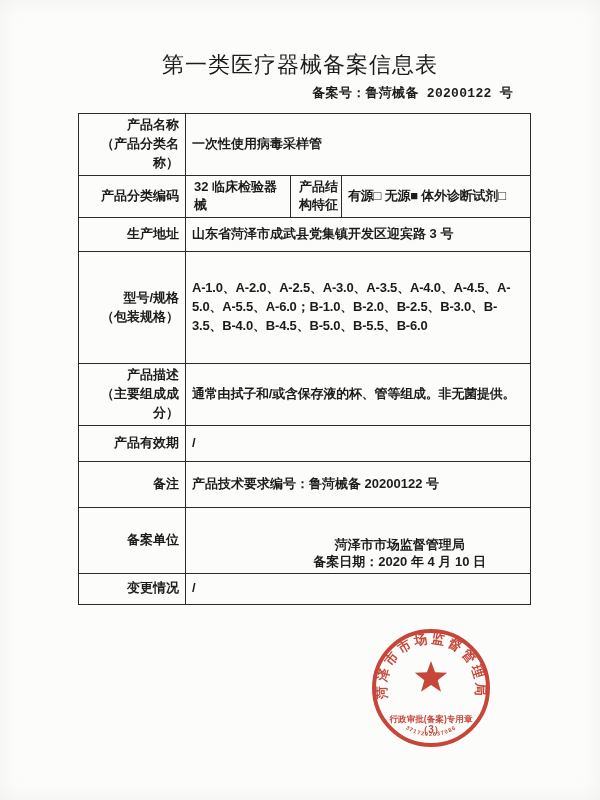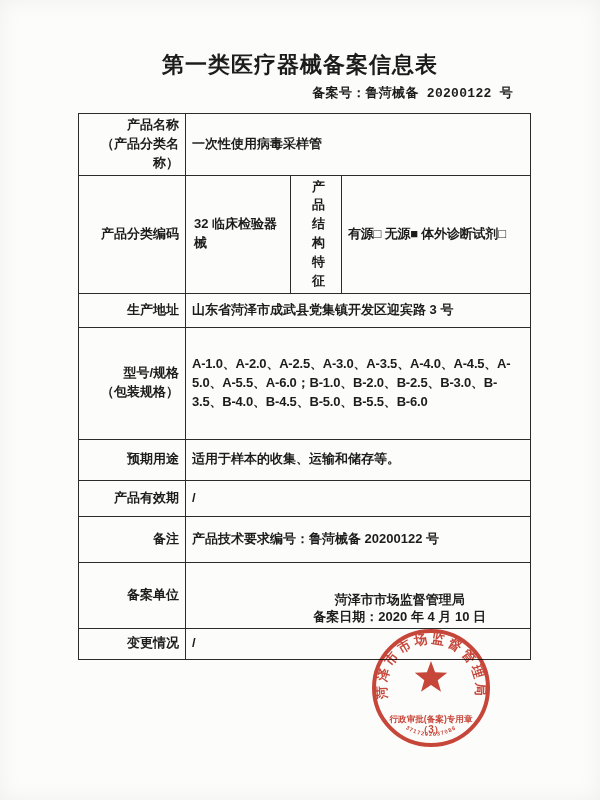--- a/index.html
+++ b/index.html
@@ -9,21 +9,21 @@
     font-family:"Liberation Sans","DejaVu Sans",sans-serif;
   }
   .page{
     position:relative;width:600px;height:800px;overflow:hidden;
     background:#fcfcfa;
     box-shadow:inset 0 0 22px rgba(0,0,0,.05);
     color:#1c1c1c;
   }
   .title{
     position:absolute;top:50px;left:0;width:100%;
-    text-align:center;font-size:22px;font-weight:bold;letter-spacing:1px;
+    text-align:center;font-size:22px;font-weight:normal;letter-spacing:1px;
   }
   .filing-no{
     position:absolute;top:84px;left:0;width:513px;
     text-align:right;font-size:13px;font-weight:bold;letter-spacing:.3px;font-family:Liberation Mono, monospace;
   }
   table.form{
     position:absolute;left:78px;top:113px;width:452px;
     border-collapse:collapse;table-layout:fixed;
   }
   table.form td{
@@ -74,35 +74,36 @@
     </colgroup>
     <tbody>
       <tr style="height:40px">
         <td class="label">产品名称
 （产品分类名称）</td>
         <td class="value" colspan="3">一次性使用病毒采样管</td>
       </tr>
       <tr style="height:38px">
         <td class="label">产品分类编码</td>
         <td class="value" style="padding-left:8px">32 临床检验器械</td>
-        <td class="label" style="padding:2px 16px">产品结构特征</td>
+        <td class="label" style="padding:2px 3px">产品结构特征</td>
         <td class="value feature-val">有源□ 无源■ 体外诊断试剂□</td>
       </tr>
       <tr style="height:34px">
         <td class="label">生产地址</td>
         <td class="value" colspan="3">山东省菏泽市成武县党集镇开发区迎宾路 3 号</td>
       </tr>
       <tr style="height:112px">
         <td class="label">型号/规格
 （包装规格）</td>
         <td class="value spec" colspan="3">A-1.0、A-2.0、A-2.5、A-3.0、A-3.5、A-4.0、A-4.5、A-5.0、A-5.5、A-6.0；B-1.0、B-2.0、B-2.5、B-3.0、B-3.5、B-4.0、B-4.5、B-5.0、B-5.5、B-6.0</td>
       </tr>
-      <tr style="height:41px">
-        <td class="label">预期用途</td>
-        <td class="value" colspan="3">适用于样本的收集、运输和储存等。</td>
+      <tr style="height:59px">
+        <td class="label">产品描述
+（主要组成成分）</td>
+        <td class="value desc" colspan="3">通常由拭子和/或含保存液的杯、管等组成。非无菌提供。</td>
       </tr>
       <tr style="height:36px">
         <td class="label">产品有效期</td>
         <td class="value slash" colspan="3">/</td>
       </tr>
       <tr style="height:46px">
         <td class="label">备注</td>
         <td class="value" colspan="3">产品技术要求编号：鲁菏械备 20200122 号</td>
       </tr>
       <tr style="height:66px">

